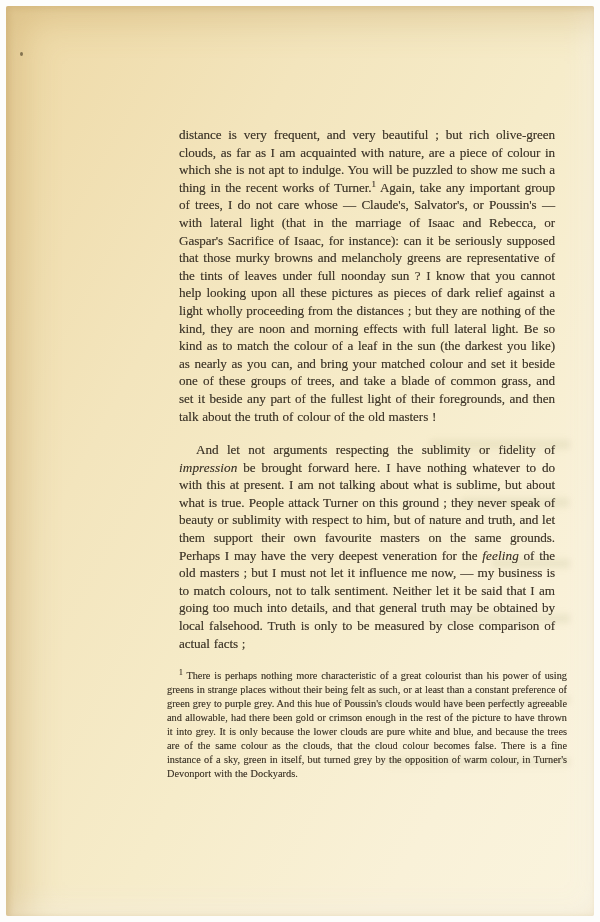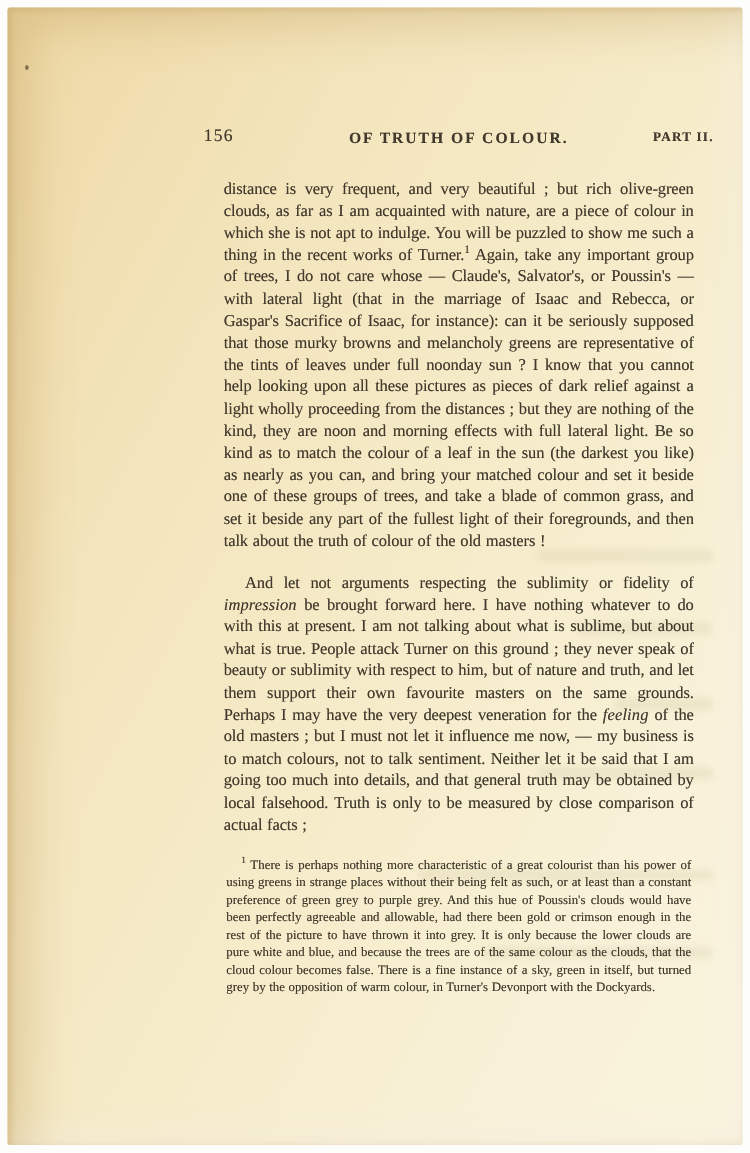--- a/index.html
+++ b/index.html
@@ -78,44 +78,39 @@
     line-height: 0;
   }
   .footnote {
     margin-top: 17px;
     font-size: 10.3px;
     line-height: 13.9px;
     text-align: justify;
     letter-spacing: 0;
     word-spacing: 0.3px;
   }
-  .footnote p { margin: 18px; text-indent: 12px; }
+  .footnote p { margin: 4px; text-indent: 12px; }
   .footnote sup { font-size: 7.5px; line-height: 0; }
 </style>
 </head>
 <body>
 
 <div class="scan-frame">
   <div class="paper">
 
     <div class="speck"></div>
     <div class="smudge" style="left:424px; top:434px; width:140px; height:9px;"></div>
     <div class="smudge" style="left:455px; top:492px; width:108px; height:9px;"></div>
     <div class="smudge" style="left:486px; top:553px; width:78px; height:9px;"></div>
     <div class="smudge" style="left:424px; top:608px; width:140px; height:9px;"></div>
     <div class="smudge" style="left:330px; top:690px; width:234px; height:8px;"></div>
     <div class="smudge" style="left:380px; top:752px; width:184px; height:8px;"></div>
 
     <div class="content">
 
-      <div class="running-head">
-        <span class="page-number">156</span>
-        <span class="running-title">OF TRUTH OF COLOUR.</span>
-        <span class="part-label">PART II.</span>
-      </div>
 
       <div class="body-text">
         <p><span>distance is very frequent, and very beautiful ; but rich olive-green clouds, as far as I am acquainted with nature, are a piece of colour in which she is not apt to indulge.  You will be puzzled to show me such a thing in the recent works of Turner.</span><sup class="fn-ref">1</sup><span>  Again, take any important group of trees, I do not care whose — Claude's, Salvator's, or Poussin's — with lateral light (that in the marriage of Isaac and Rebecca, or Gaspar's Sacrifice of Isaac, for instance): can it be seriously supposed that those murky browns and melancholy greens are representative of the tints of leaves under full noonday sun ?  I know that you cannot help looking upon all these pictures as pieces of dark relief against a light wholly proceeding from the distances ; but they are nothing of the kind, they are noon and morning effects with full lateral light.  Be so kind as to match the colour of a leaf in the sun (the darkest you like) as nearly as you can, and bring your matched colour and set it beside one of these groups of trees, and take a blade of common grass, and set it beside any part of the fullest light of their foregrounds, and then talk about the truth of colour of the old masters !</span></p>
         <p class="indented"><span>And let not arguments respecting the sublimity or fidelity of </span><em>impression</em><span> be brought forward here.  I have nothing whatever to do with this at present.  I am not talking about what is sublime, but about what is true.  People attack Turner on this ground ; they never speak of beauty or sublimity with respect to him, but of nature and truth, and let them support their own favourite masters on the same grounds.  Perhaps I may have the very deepest veneration for the </span><em>feeling</em><span> of the old masters ; but I must not let it influence me now, — my business is to match colours, not to talk sentiment.  Neither let it be said that I am going too much into details, and that general truth may be obtained by local falsehood.  Truth is only to be measured by close comparison of actual facts ;</span></p>
       </div>
 
       <div class="footnote">
         <p><sup>1</sup><span> There is perhaps nothing more characteristic of a great colourist than his power of using greens in strange places without their being felt as such, or at least than a constant preference of green grey to purple grey.  And this hue of Poussin's clouds would have been perfectly agreeable and allowable, had there been gold or crimson enough in the rest of the picture to have thrown it into grey.  It is only because the lower clouds are pure white and blue, and because the trees are of the same colour as the clouds, that the cloud colour becomes false.  There is a fine instance of a sky, green in itself, but turned grey by the opposition of warm colour, in Turner's Devonport with the Dockyards.</span></p>
       </div>
 

